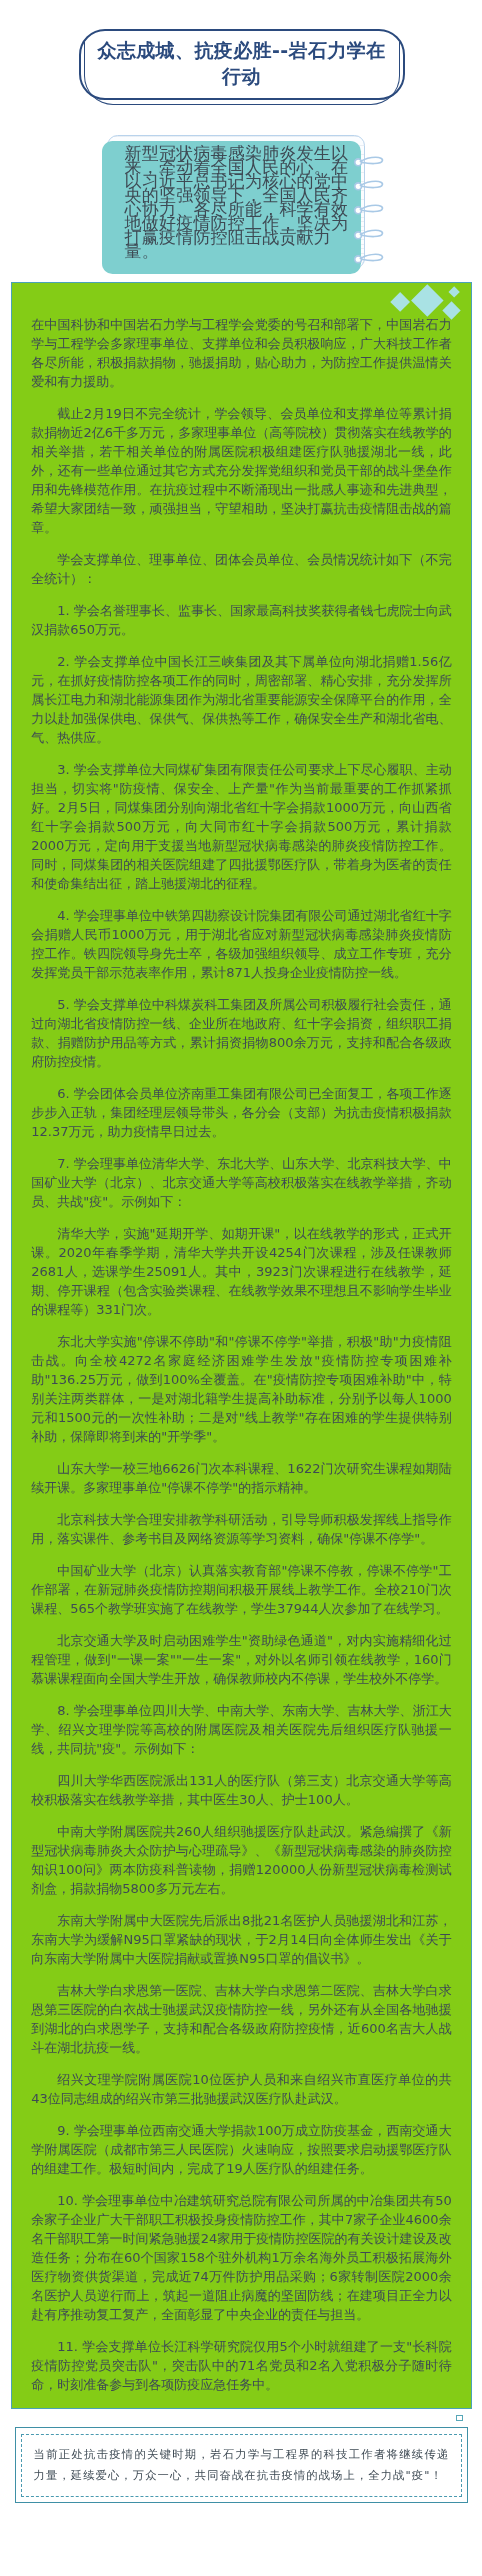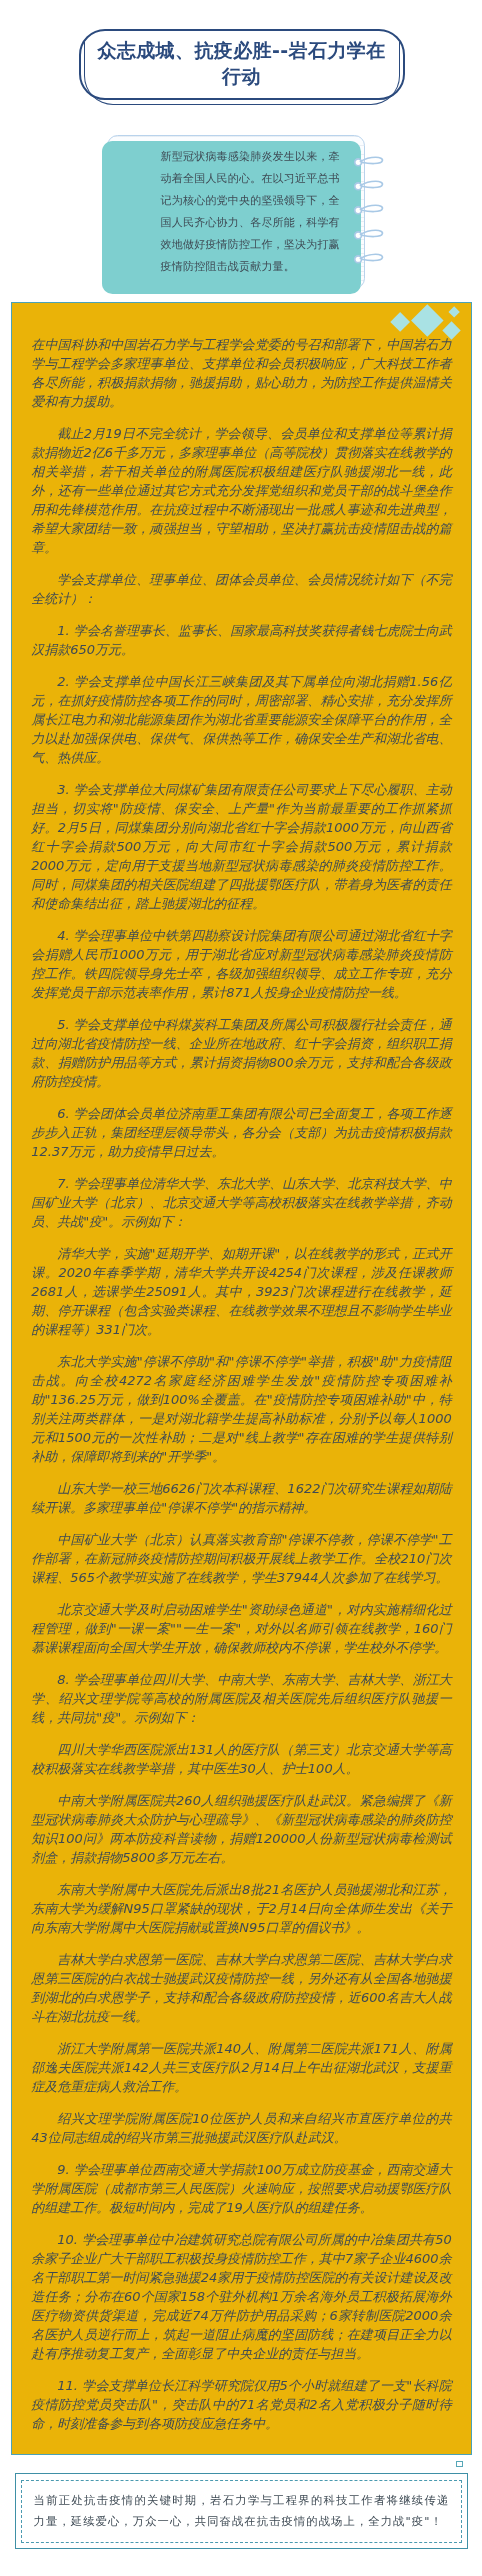--- a/index.html
+++ b/index.html
@@ -52,37 +52,35 @@
   }
   .note-card::before {
     content: "";
     position: absolute;
     left: -6px; right: 3px; top: 4.5px; bottom: -6px;
     background: #7ecfcf;
     border-radius: 10.6px;
     z-index: -1;
   }
   .note-card-text {
-    font-size: 11px;
-    line-height: 22px;
+    font-size: 17px;
+    line-height: 14px;
     color: #3e4a54;
     letter-spacing: 0.2px;
-    margin-left: 36px;
   }
   .ring { position: absolute; right: -22.6px; width: 35px; height: 13.6px; }
   .ring svg { display: block; }
 
   
   .main-box {
     position: relative;
     margin: 13.6px 11.3px 0;
     border: 1.5px solid #4aa2b8;
-    background: #eab308;
-    padding: 32px 19px 21px;
-    font-style: italic;
+    background: #84cc16;
+    padding: 32px 19px 14px;
   }
   .diamond { position: absolute; background: #a9e2e4; transform: rotate(45deg); }
   .d1 { width: 14.3px; height: 14.3px; right: 63px; top: 12px; }
   .d2 { width: 22.6px; height: 22.6px; right: 32px; top: 6px;  }
   .d3 { width: 8.3px; height: 8.3px; right: 12px; top: 4.5px;  }
   .d4 { width: 13px; height: 13px; right: 13px; top: 21px; }
 
   .main-box p {
     font-size: 13px;
     line-height: 19px;
@@ -171,28 +169,28 @@
   <p>1. 学会名誉理事长、监事长、国家最高科技奖获得者钱七虎院士向武汉捐款650万元。</p>
   <p>2. 学会支撑单位中国长江三峡集团及其下属单位向湖北捐赠1.56亿元，在抓好疫情防控各项工作的同时，周密部署、精心安排，充分发挥所属长江电力和湖北能源集团作为湖北省重要能源安全保障平台的作用，全力以赴加强保供电、保供气、保供热等工作，确保安全生产和湖北省电、气、热供应。</p>
   <p>3. 学会支撑单位大同煤矿集团有限责任公司要求上下尽心履职、主动担当，切实将"防疫情、保安全、上产量"作为当前最重要的工作抓紧抓好。2月5日，同煤集团分别向湖北省红十字会捐款1000万元，向山西省红十字会捐款500万元，向大同市红十字会捐款500万元，累计捐款2000万元，定向用于支援当地新型冠状病毒感染的肺炎疫情防控工作。同时，同煤集团的相关医院组建了四批援鄂医疗队，带着身为医者的责任和使命集结出征，踏上驰援湖北的征程。</p>
   <p>4. 学会理事单位中铁第四勘察设计院集团有限公司通过湖北省红十字会捐赠人民币1000万元，用于湖北省应对新型冠状病毒感染肺炎疫情防控工作。铁四院领导身先士卒，各级加强组织领导、成立工作专班，充分发挥党员干部示范表率作用，累计871人投身企业疫情防控一线。</p>
   <p>5. 学会支撑单位中科煤炭科工集团及所属公司积极履行社会责任，通过向湖北省疫情防控一线、企业所在地政府、红十字会捐资，组织职工捐款、捐赠防护用品等方式，累计捐资捐物800余万元，支持和配合各级政府防控疫情。</p>
   <p>6. 学会团体会员单位济南重工集团有限公司已全面复工，各项工作逐步步入正轨，集团经理层领导带头，各分会（支部）为抗击疫情积极捐款12.37万元，助力疫情早日过去。</p>
   <p>7. 学会理事单位清华大学、东北大学、山东大学、北京科技大学、中国矿业大学（北京）、北京交通大学等高校积极落实在线教学举措，齐动员、共战"疫"。示例如下：</p>
   <p>清华大学，实施"延期开学、如期开课"，以在线教学的形式，正式开课。2020年春季学期，清华大学共开设4254门次课程，涉及任课教师2681人，选课学生25091人。其中，3923门次课程进行在线教学，延期、停开课程（包含实验类课程、在线教学效果不理想且不影响学生毕业的课程等）331门次。</p>
   <p>东北大学实施"停课不停助"和"停课不停学"举措，积极"助"力疫情阻击战。向全校4272名家庭经济困难学生发放"疫情防控专项困难补助"136.25万元，做到100%全覆盖。在"疫情防控专项困难补助"中，特别关注两类群体，一是对湖北籍学生提高补助标准，分别予以每人1000元和1500元的一次性补助；二是对"线上教学"存在困难的学生提供特别补助，保障即将到来的"开学季"。</p>
   <p>山东大学一校三地6626门次本科课程、1622门次研究生课程如期陆续开课。多家理事单位"停课不停学"的指示精神。</p>
+  <p>北京科技大学合理安排教学科研活动，引导导师积极发挥线上指导作用，落实课件、参考书目及网络资源等学习资料，确保"停课不停学"。</p>
   <p>中国矿业大学（北京）认真落实教育部"停课不停教，停课不停学"工作部署，在新冠肺炎疫情防控期间积极开展线上教学工作。全校210门次课程、565个教学班实施了在线教学，学生37944人次参加了在线学习。</p>
   <p>北京交通大学及时启动困难学生"资助绿色通道"，对内实施精细化过程管理，做到"一课一案""一生一案"，对外以名师引领在线教学，160门慕课课程面向全国大学生开放，确保教师校内不停课，学生校外不停学。</p>
   <p>8. 学会理事单位四川大学、中南大学、东南大学、吉林大学、浙江大学、绍兴文理学院等高校的附属医院及相关医院先后组织医疗队驰援一线，共同抗"疫"。示例如下：</p>
   <p>四川大学华西医院派出131人的医疗队（第三支）北京交通大学等高校积极落实在线教学举措，其中医生30人、护士100人。</p>
   <p>中南大学附属医院共260人组织驰援医疗队赴武汉。紧急编撰了《新型冠状病毒肺炎大众防护与心理疏导》、《新型冠状病毒感染的肺炎防控知识100问》两本防疫科普读物，捐赠120000人份新型冠状病毒检测试剂盒，捐款捐物5800多万元左右。</p>
   <p>东南大学附属中大医院先后派出8批21名医护人员驰援湖北和江苏，东南大学为缓解N95口罩紧缺的现状，于2月14日向全体师生发出《关于向东南大学附属中大医院捐献或置换N95口罩的倡议书》。</p>
   <p>吉林大学白求恩第一医院、吉林大学白求恩第二医院、吉林大学白求恩第三医院的白衣战士驰援武汉疫情防控一线，另外还有从全国各地驰援到湖北的白求恩学子，支持和配合各级政府防控疫情，近600名吉大人战斗在湖北抗疫一线。</p>
-  <p>浙江大学附属第一医院共派140人、附属第二医院共派171人、附属邵逸夫医院共派142人共三支医疗队2月14日上午出征湖北武汉，支援重症及危重症病人救治工作。</p>
   <p>绍兴文理学院附属医院10位医护人员和来自绍兴市直医疗单位的共43位同志组成的绍兴市第三批驰援武汉医疗队赴武汉。</p>
   <p>9. 学会理事单位西南交通大学捐款100万成立防疫基金，西南交通大学附属医院（成都市第三人民医院）火速响应，按照要求启动援鄂医疗队的组建工作。极短时间内，完成了19人医疗队的组建任务。</p>
   <p>10. 学会理事单位中冶建筑研究总院有限公司所属的中冶集团共有50余家子企业广大干部职工积极投身疫情防控工作，其中7家子企业4600余名干部职工第一时间紧急驰援24家用于疫情防控医院的有关设计建设及改造任务；分布在60个国家158个驻外机构1万余名海外员工积极拓展海外医疗物资供货渠道，完成近74万件防护用品采购；6家转制医院2000余名医护人员逆行而上，筑起一道阻止病魔的坚固防线；在建项目正全力以赴有序推动复工复产，全面彰显了中央企业的责任与担当。</p>
   <p>11. 学会支撑单位长江科学研究院仅用5个小时就组建了一支"长科院疫情防控党员突击队"，突击队中的71名党员和2名入党积极分子随时待命，时刻准备参与到各项防疫应急任务中。</p>
 </div>
 
 <div class="callout">
   <span class="handle h-tr"></span>
 
   <div class="callout-inner">当前正处抗击疫情的关键时期，岩石力学与工程界的科技工作者将继续传递力量，延续爱心，万众一心，共同奋战在抗击疫情的战场上，全力战"疫"！</div>

